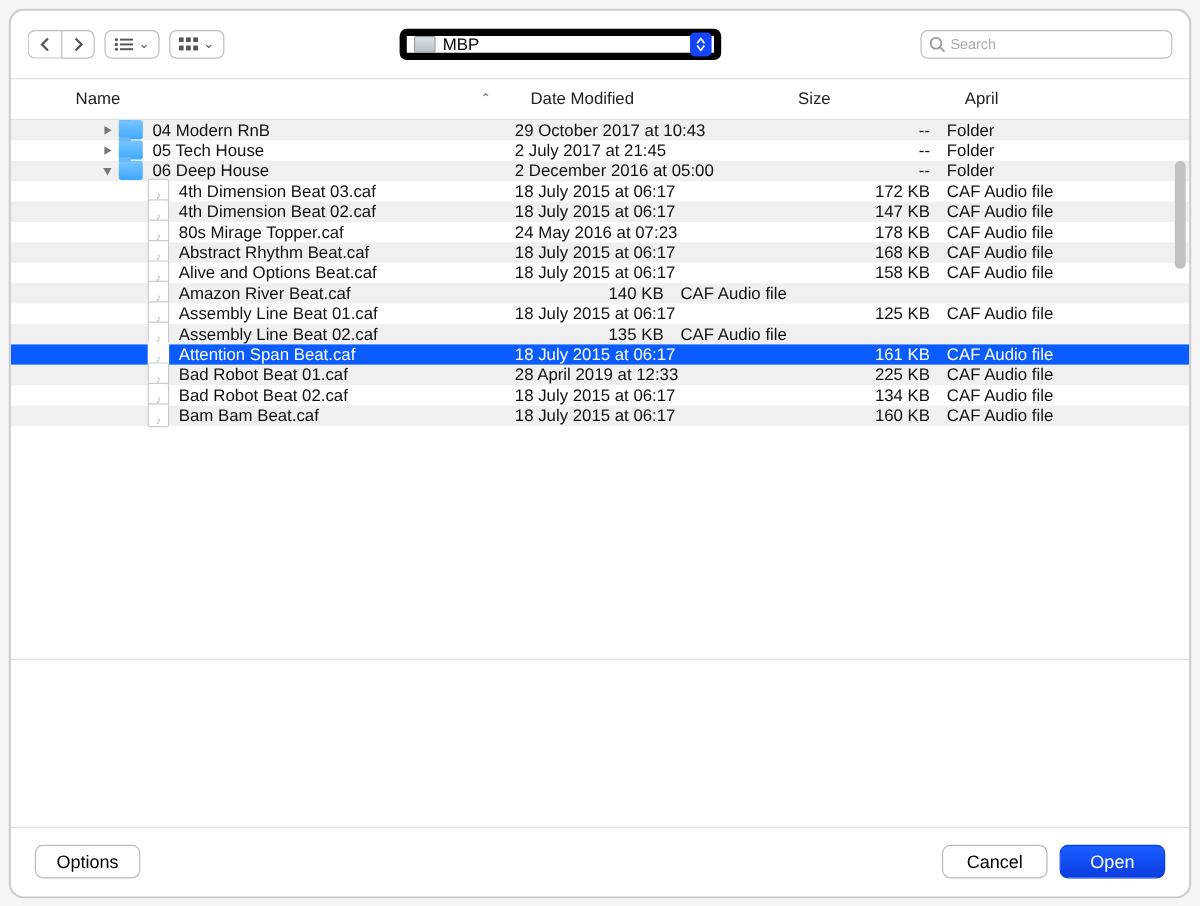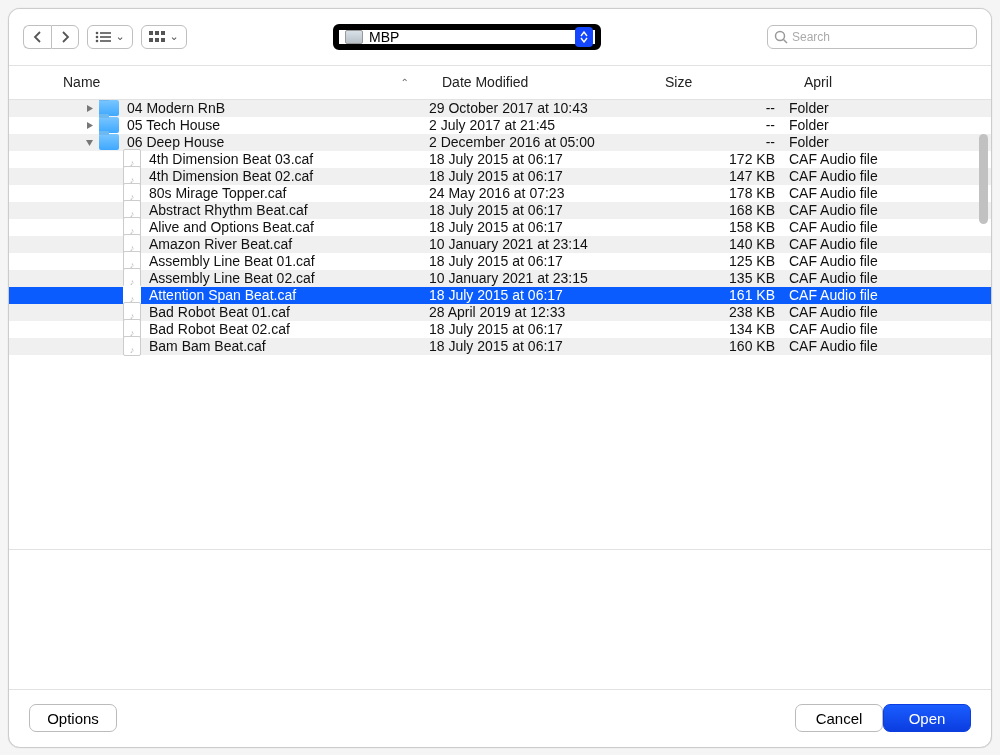--- a/index.html
+++ b/index.html
@@ -180,20 +180,21 @@
       position: absolute; right: 3px; width: 9px;
       top: 34px; height: 90px;
       background: #c1c1c1; border-radius: 6px;
     }
     .footer {
       height: 58px;
       border-top: 1px solid #e2e2e2;
       display: flex;
       align-items: center;
       padding: 0 20px;
+      gap: 10px;
     }
     .footer-gap { height: 140px; border-top: 1px solid #e2e2e2;}
     .push-right { margin-left: auto; }
     .mac-btn {
       height: 28px; min-width: 88px;
       border-radius: 7px; border: 1px solid #bbb;
       background: #fff; font-size: 15px; font-weight: 500;
       cursor: pointer; padding: 0 14px;
     }
     .mac-btn.primary {
@@ -373,58 +374,56 @@
         </div>
         <div class="cell-date">18 July 2015 at 06:17</div>
         <div class="cell-size">158 KB</div>
         <div class="cell-kind">CAF Audio file</div>
       </div>
       <div class="row alt">
         <div class="cell-name indent-2">
           <span class="audio-icon">♪</span>
           <span>Amazon River Beat.caf</span>
         </div>
-        <div class="cell-date">10 January 2021 at 23:14</div>
         <div class="cell-size">140 KB</div>
         <div class="cell-kind">CAF Audio file</div>
       </div>
       <div class="row">
         <div class="cell-name indent-2">
           <span class="audio-icon">♪</span>
           <span>Assembly Line Beat 01.caf</span>
         </div>
         <div class="cell-date">18 July 2015 at 06:17</div>
         <div class="cell-size">125 KB</div>
         <div class="cell-kind">CAF Audio file</div>
       </div>
       <div class="row alt">
         <div class="cell-name indent-2">
           <span class="audio-icon">♪</span>
           <span>Assembly Line Beat 02.caf</span>
         </div>
-        <div class="cell-date">10 January 2021 at 23:15</div>
         <div class="cell-size">135 KB</div>
         <div class="cell-kind">CAF Audio file</div>
       </div>
       <div class="row selected">
         <div class="cell-name indent-2">
           <span class="audio-icon">♪</span>
           <span>Attention Span Beat.caf</span>
         </div>
         <div class="cell-date">18 July 2015 at 06:17</div>
         <div class="cell-size">161 KB</div>
         <div class="cell-kind">CAF Audio file</div>
       </div>
       <div class="row alt">
         <div class="cell-name indent-2">
           <span class="audio-icon">♪</span>
           <span>Bad Robot Beat 01.caf</span>
         </div>
         <div class="cell-date">28 April 2019 at 12:33</div>
-        <div class="cell-size">238 KB</div>
+        <div class="cell-size">225 KB</div>
         <div class="cell-kind">CAF Audio file</div>
       </div>
       <div class="row">
         <div class="cell-name indent-2">
           <span class="audio-icon">♪</span>
           <span>Bad Robot Beat 02.caf</span>
         </div>
         <div class="cell-date">18 July 2015 at 06:17</div>
         <div class="cell-size">134 KB</div>
         <div class="cell-kind">CAF Audio file</div>

